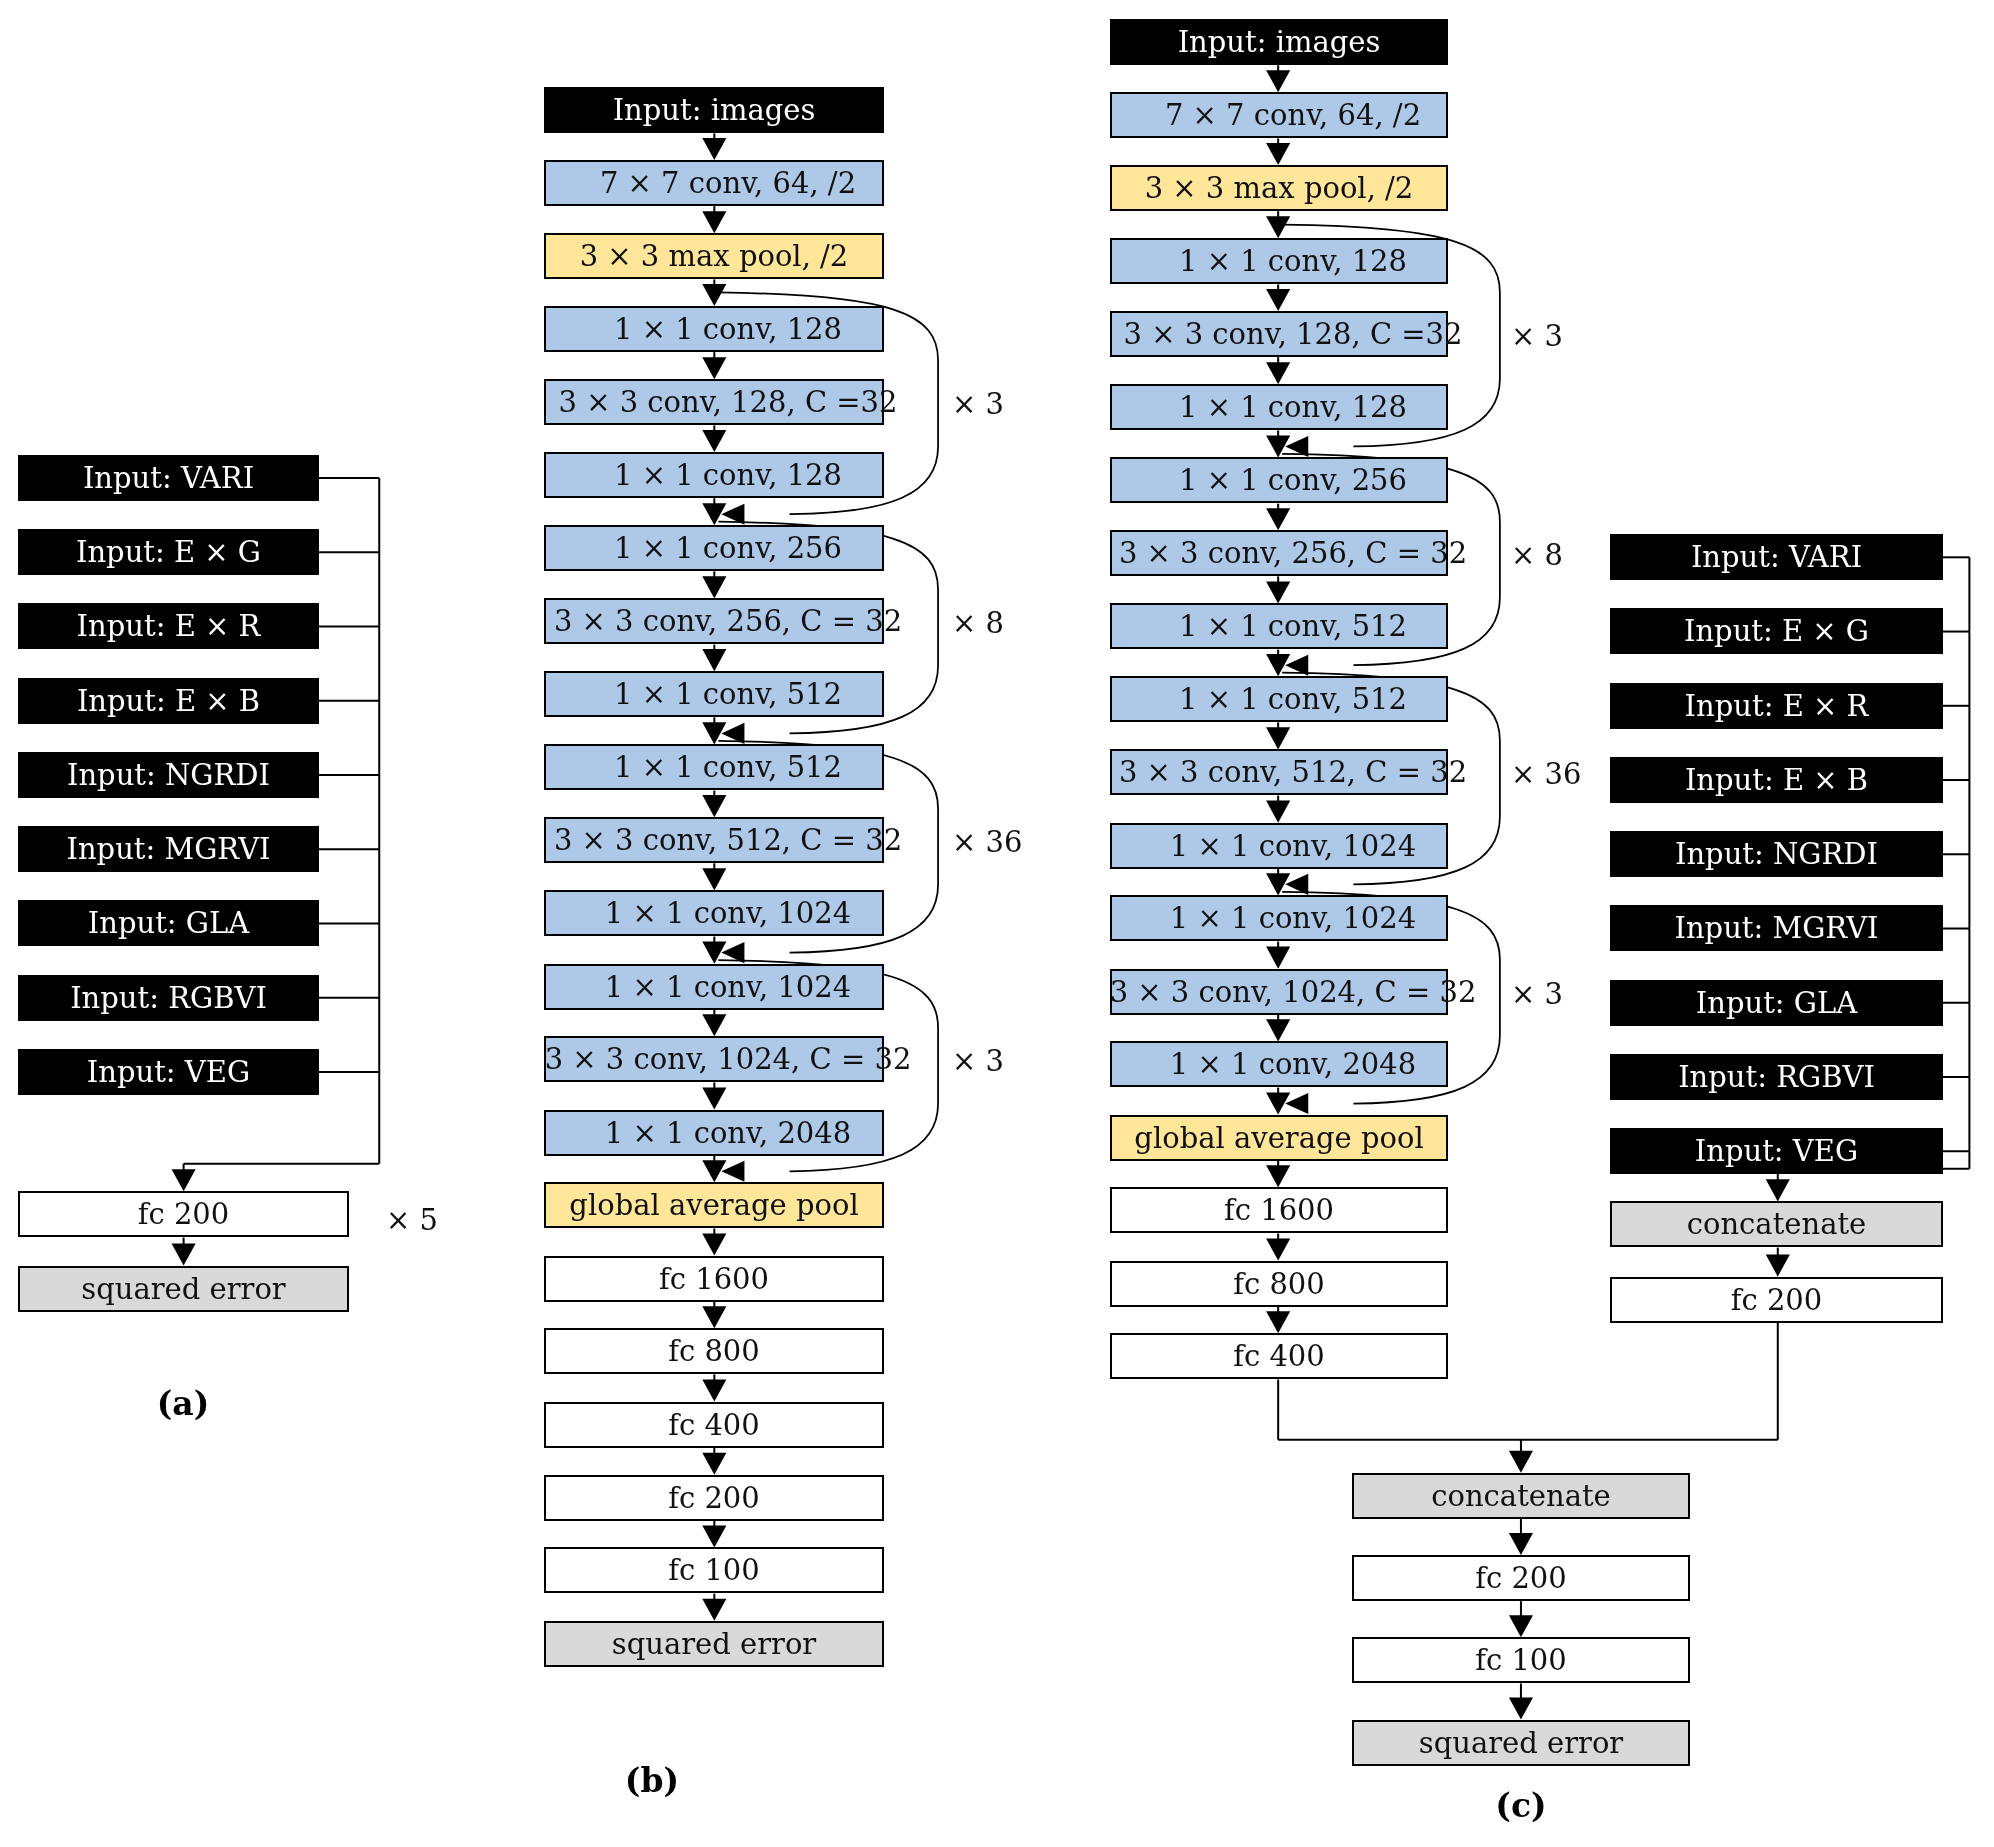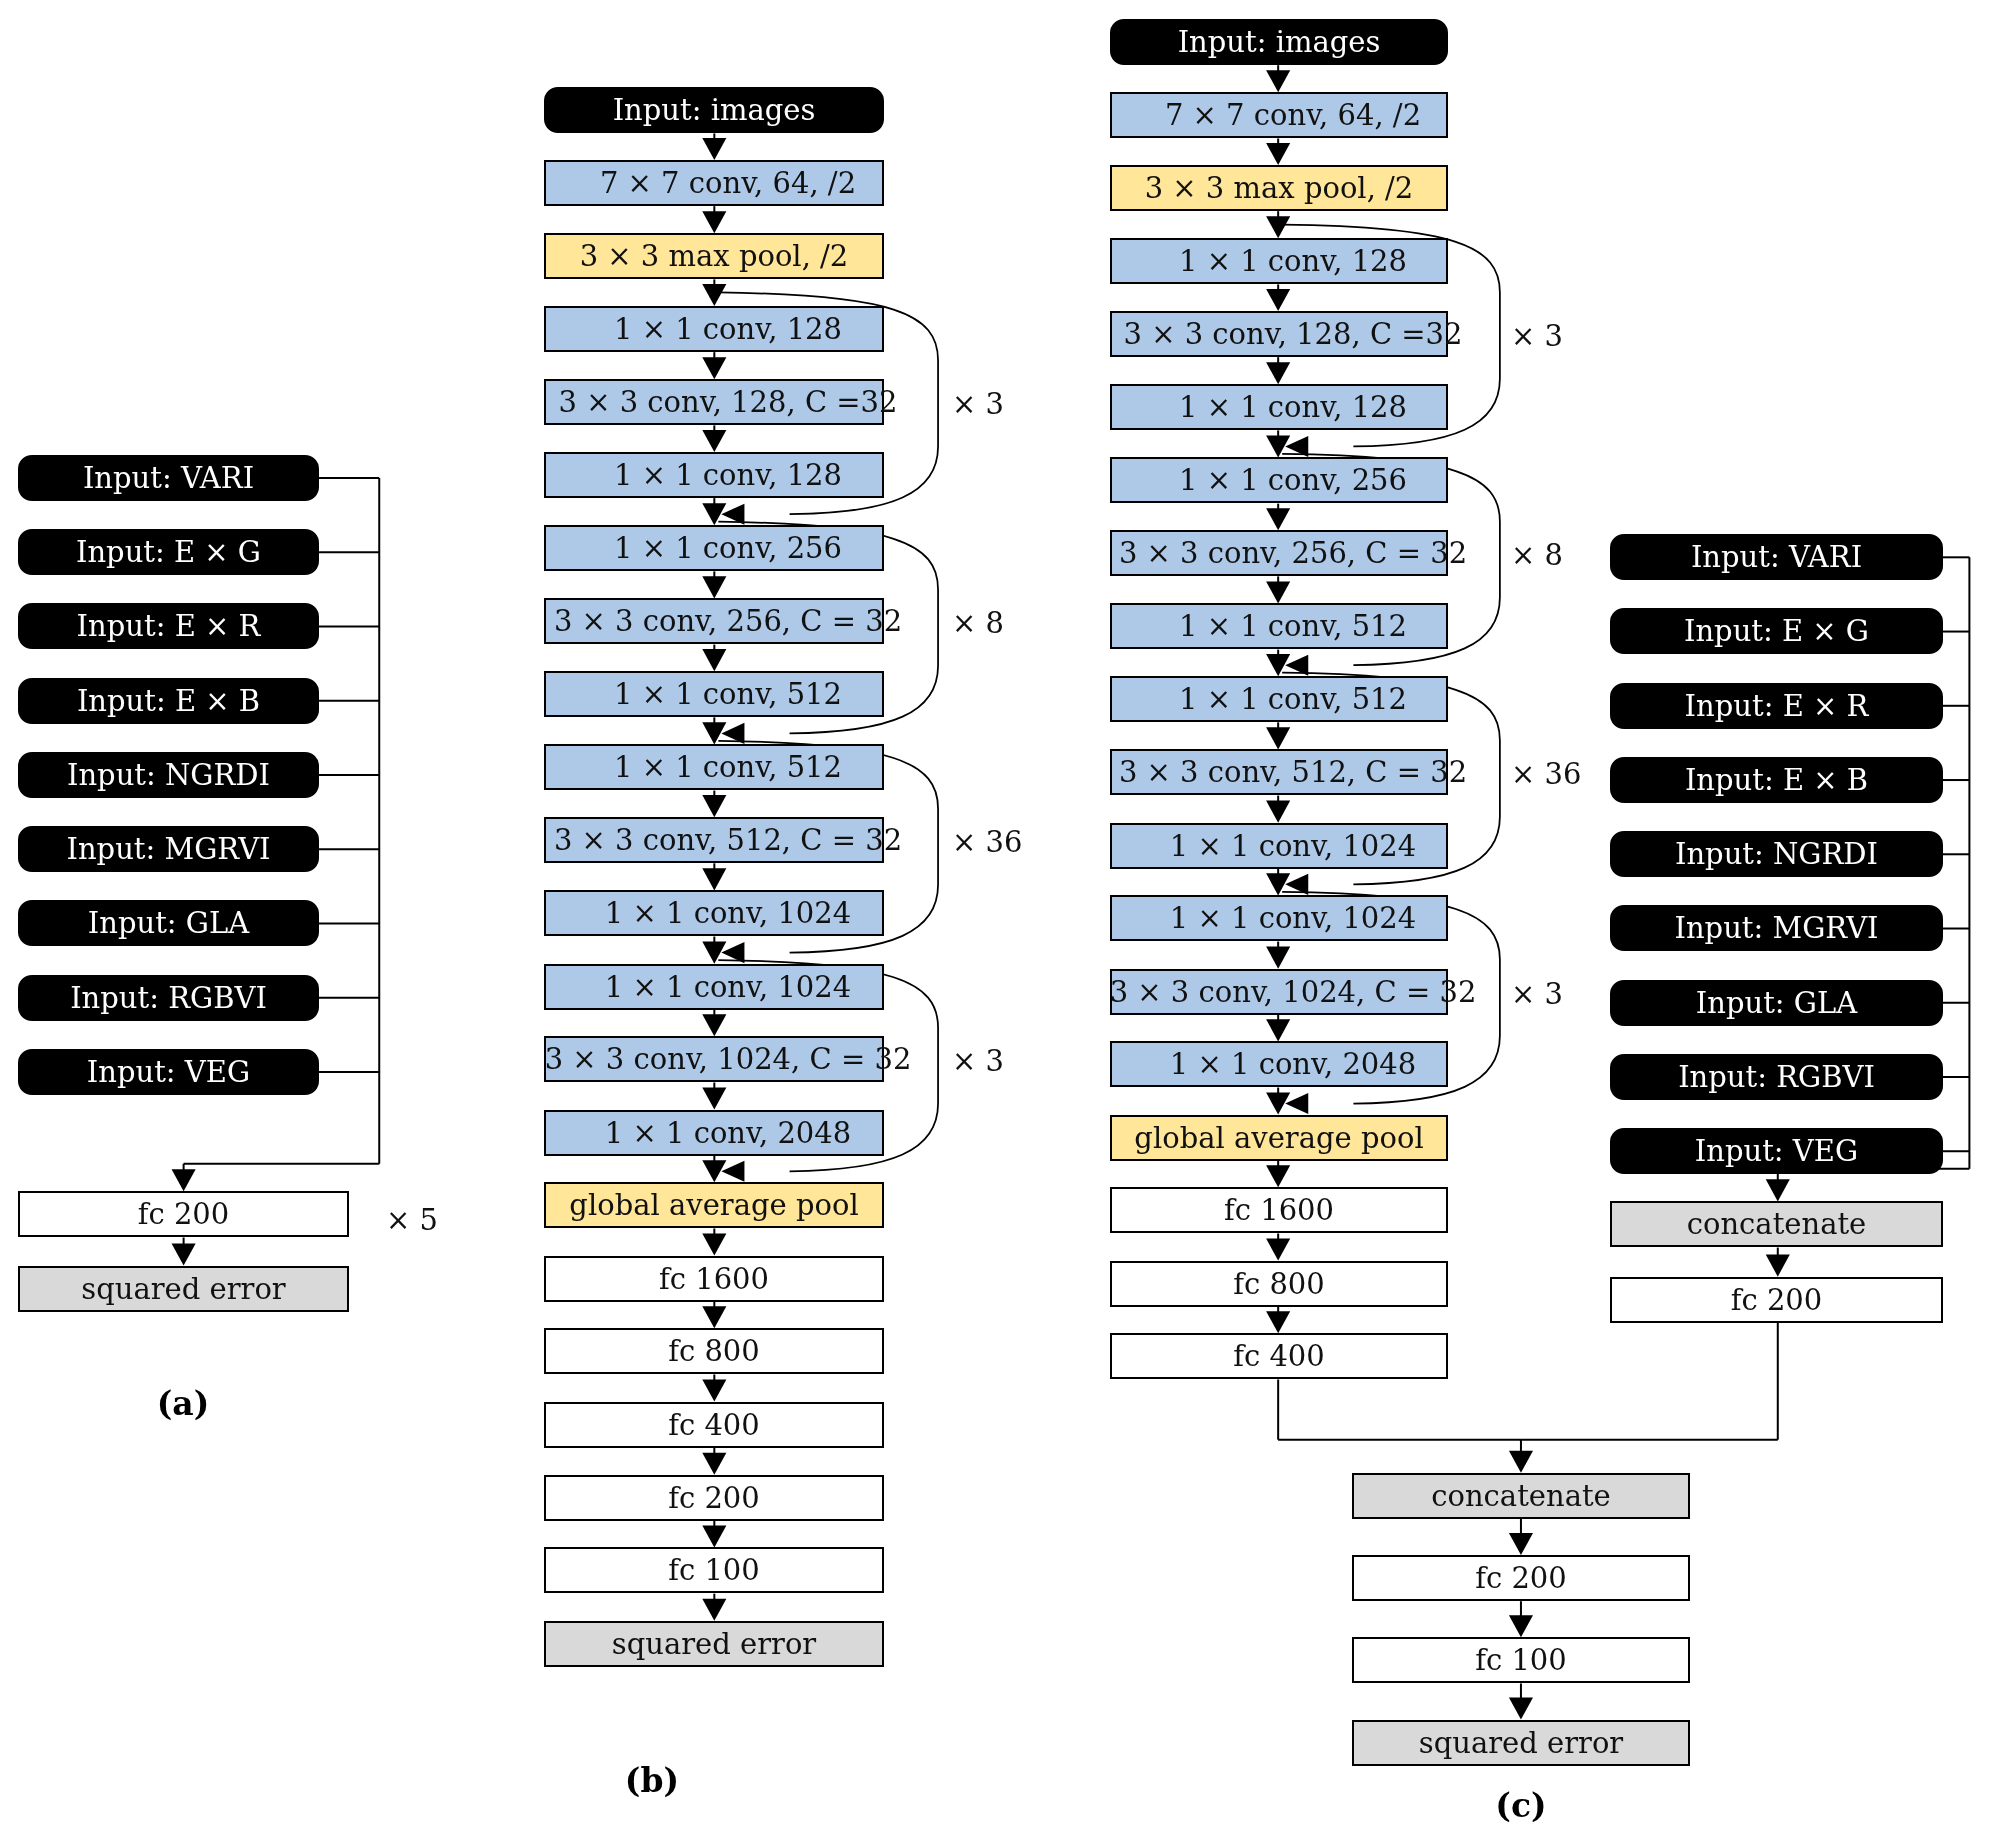--- a/index.html
+++ b/index.html
@@ -4,21 +4,21 @@
 <style>
   html,body{margin:0;padding:0;background:#ffffff;}
   #canvas{position:relative;width:1995px;height:1848px;background:#ffffff;overflow:hidden;
           font-family:"DejaVu Serif","Liberation Serif",serif;}
   #wires{position:absolute;left:0;top:0;width:1995px;height:1848px;}
   #wires line,#wires path,#wires polyline{stroke:#000;stroke-width:4;fill:none;}
   #wires path.skip{stroke-width:3.5;}
   .box{position:absolute;height:46px;display:flex;align-items:center;justify-content:center;
        border:2px solid #000;box-sizing:border-box;font-size:29px;color:#111;
        white-space:nowrap;line-height:1;}
-  .black{background:#000;color:#fff;border-radius:14px;}
+  .black{background:#000;color:#fff;}
   .blue{background:#AEC9E8;padding-left:28px;}
   .yellow{background:#FFE699;}
   .white{background:#fff;}
   .gray{background:#D9D9D9;}
   .rep{position:absolute;font-size:29px;color:#111;white-space:nowrap;}
   .cap{position:absolute;width:150px;text-align:center;font-size:33px;font-weight:bold;color:#000;}
 </style>
 </head>
 <body>
 

